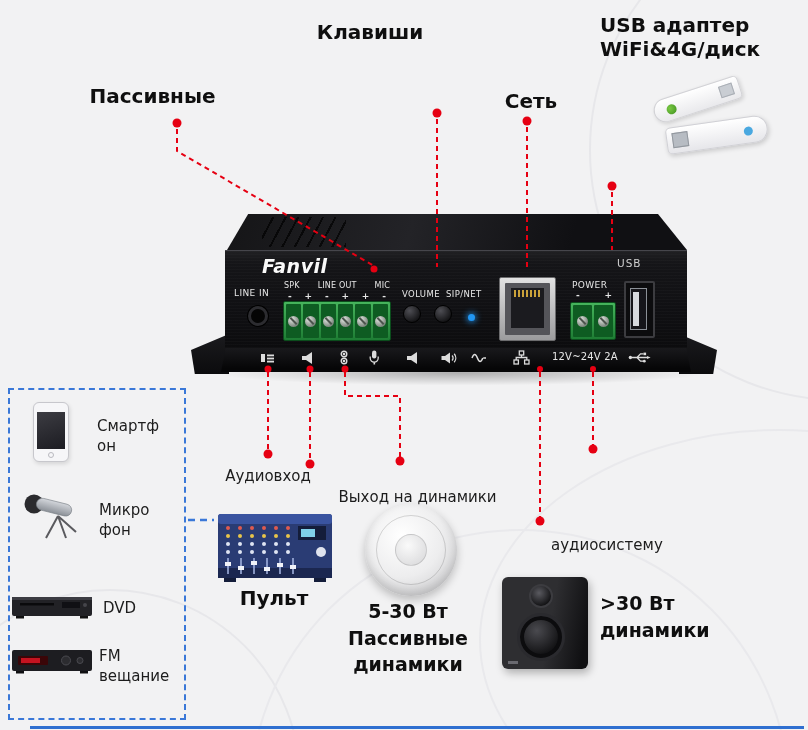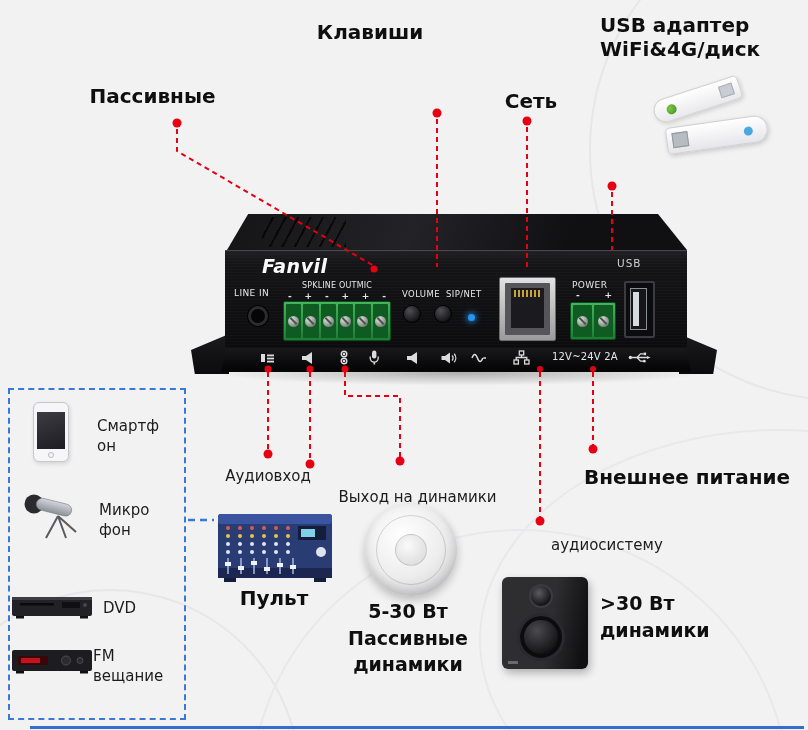--- a/index.html
+++ b/index.html
@@ -68,21 +68,21 @@
   <div class="abs" style="left:225px;top:250px;width:462px;height:98px;border-top:1px solid #46464c;background:repeating-linear-gradient(0deg,rgba(255,255,255,.02) 0 1px,rgba(255,255,255,0) 1px 3px),linear-gradient(180deg,#202023 0,#151518 12px,#101013 60%,#0c0c0e 100%)"></div>
 
   <div class="abs" style="left:221px;top:348px;width:470px;height:24px;background:linear-gradient(180deg,#19191c,#060607 85%);clip-path:polygon(1% 0,99% 0,100% 100%,0 100%)"></div>
 
   <div class="abs" style="left:262px;top:255px;color:#fafafa;font-size:19px;font-weight:bold;font-style:italic;letter-spacing:.5px">Fanvil</div>
   <div class="panel-txt" style="left:617px;top:257px;font-size:10.5px;letter-spacing:1px;color:#d0d0d0">USB</div>
 
   <div class="panel-txt" style="left:234px;top:288px">LINE IN</div>
   <div class="abs" style="left:248px;top:306px;width:20px;height:20px;border-radius:50%;background:#050505;border:3px solid #2c2c30;box-shadow:0 0 0 1px #000"></div>
 
-  <div class="abs" style="left:284px;top:281px;width:106px;display:flex;justify-content:center;color:#e6e6e6;font-size:8px;letter-spacing:.2px">
+  <div class="abs" style="left:284px;top:281px;width:106px;display:flex;justify-content:space-between;color:#e6e6e6;font-size:8px;letter-spacing:.2px">
     <span>SPK</span>
     <span>LINE OUT</span>
     <span>MIC</span>
   </div>
   <div class="abs" style="left:288px;top:291px;width:98px;display:flex;justify-content:space-between;color:#e6e6e6;font-size:9px;font-weight:bold">
     <span>-</span>
     <span>+</span>
     <span>-</span>
     <span>+</span>
     <span>+</span>
@@ -230,21 +230,21 @@
 
   <svg class="abs" style="left:12px;top:646px" width="80" height="30" viewBox="0 0 80 30">
     <rect x="0" y="4" width="80" height="21" rx="2" fill="#1d1d21"></rect>
     <rect x="6" y="10" width="30" height="9" rx="1" fill="#3a0608"></rect>
     <rect x="9" y="12" width="19" height="5" fill="#c41320"></rect>
     <circle cx="54" cy="14.5" r="4.5" fill="#2c2c30" stroke="#4a4a50"></circle>
     <circle cx="68" cy="14.5" r="3" fill="#2c2c30" stroke="#4a4a50"></circle>
     <rect x="4" y="25" width="8" height="2.5" fill="#101012"></rect>
       <rect x="68" y="25" width="8" height="2.5" fill="#101012"></rect>
   </svg>
-  <div class="abs srclbl" style="left:93px;top:646px;width:80px">
+  <div class="abs srclbl" style="left:99px;top:646px;width:80px">
     <div>FM</div>
     <div>вещание</div>
   </div>
 
   <svg class="abs" style="left:216px;top:506px" width="118" height="80" viewBox="0 0 118 80">
     <rect x="2" y="8" width="114" height="62" rx="3" fill="#2a3c74"></rect>
     <rect x="2" y="8" width="114" height="10" rx="3" fill="#3a54a0"></rect>
     <rect x="2" y="62" width="114" height="10" fill="#1b2750"></rect>
     <g fill="#e05a4e">
         <circle cx="12" cy="22" r="2"></circle>
@@ -310,21 +310,20 @@
     <div class="abs" style="left:15px;top:36px;width:48px;height:48px;border-radius:50%;background:radial-gradient(circle at 40% 35%,#4a4a4f,#101012 68%);border:3px solid #2a2a2e;box-shadow:inset 0 0 0 4px #0c0c0e"></div>
     <div class="abs" style="left:6px;bottom:5px;width:10px;height:3px;background:#6a6a70"></div>
   </div>
   <div class="abs bold-lbl-sm" style="left:600px;top:590px;width:160px">
     <div>&gt;30 Вт</div>
     <div>динамики</div>
   </div>
 
   <div class="abs reg-lbl ctr" style="left:330px;top:488px;width:175px">Выход на динамики</div>
   <div class="abs reg-lbl ctr" style="left:206px;top:467px;width:124px">Аудиовход</div>
-  <div class="abs bold-lbl ctr" style="left:578px;top:465px;width:218px">Внешнее питание</div>
   <div class="abs reg-lbl" style="left:551px;top:536px;width:180px">
     <div>аудиосистему</div>
   </div>
 
   <svg class="abs" style="left:0;top:0;pointer-events:none" width="808" height="730" viewBox="0 0 808 730">
     <g stroke="#e60012" stroke-width="2" stroke-dasharray="5 4" fill="none">
       <path d="M177 129 V151 L374 266"></path>
       <path d="M437 119 V267"></path>
       <path d="M527 127 V271"></path>
       <path d="M612 192 V250"></path>

